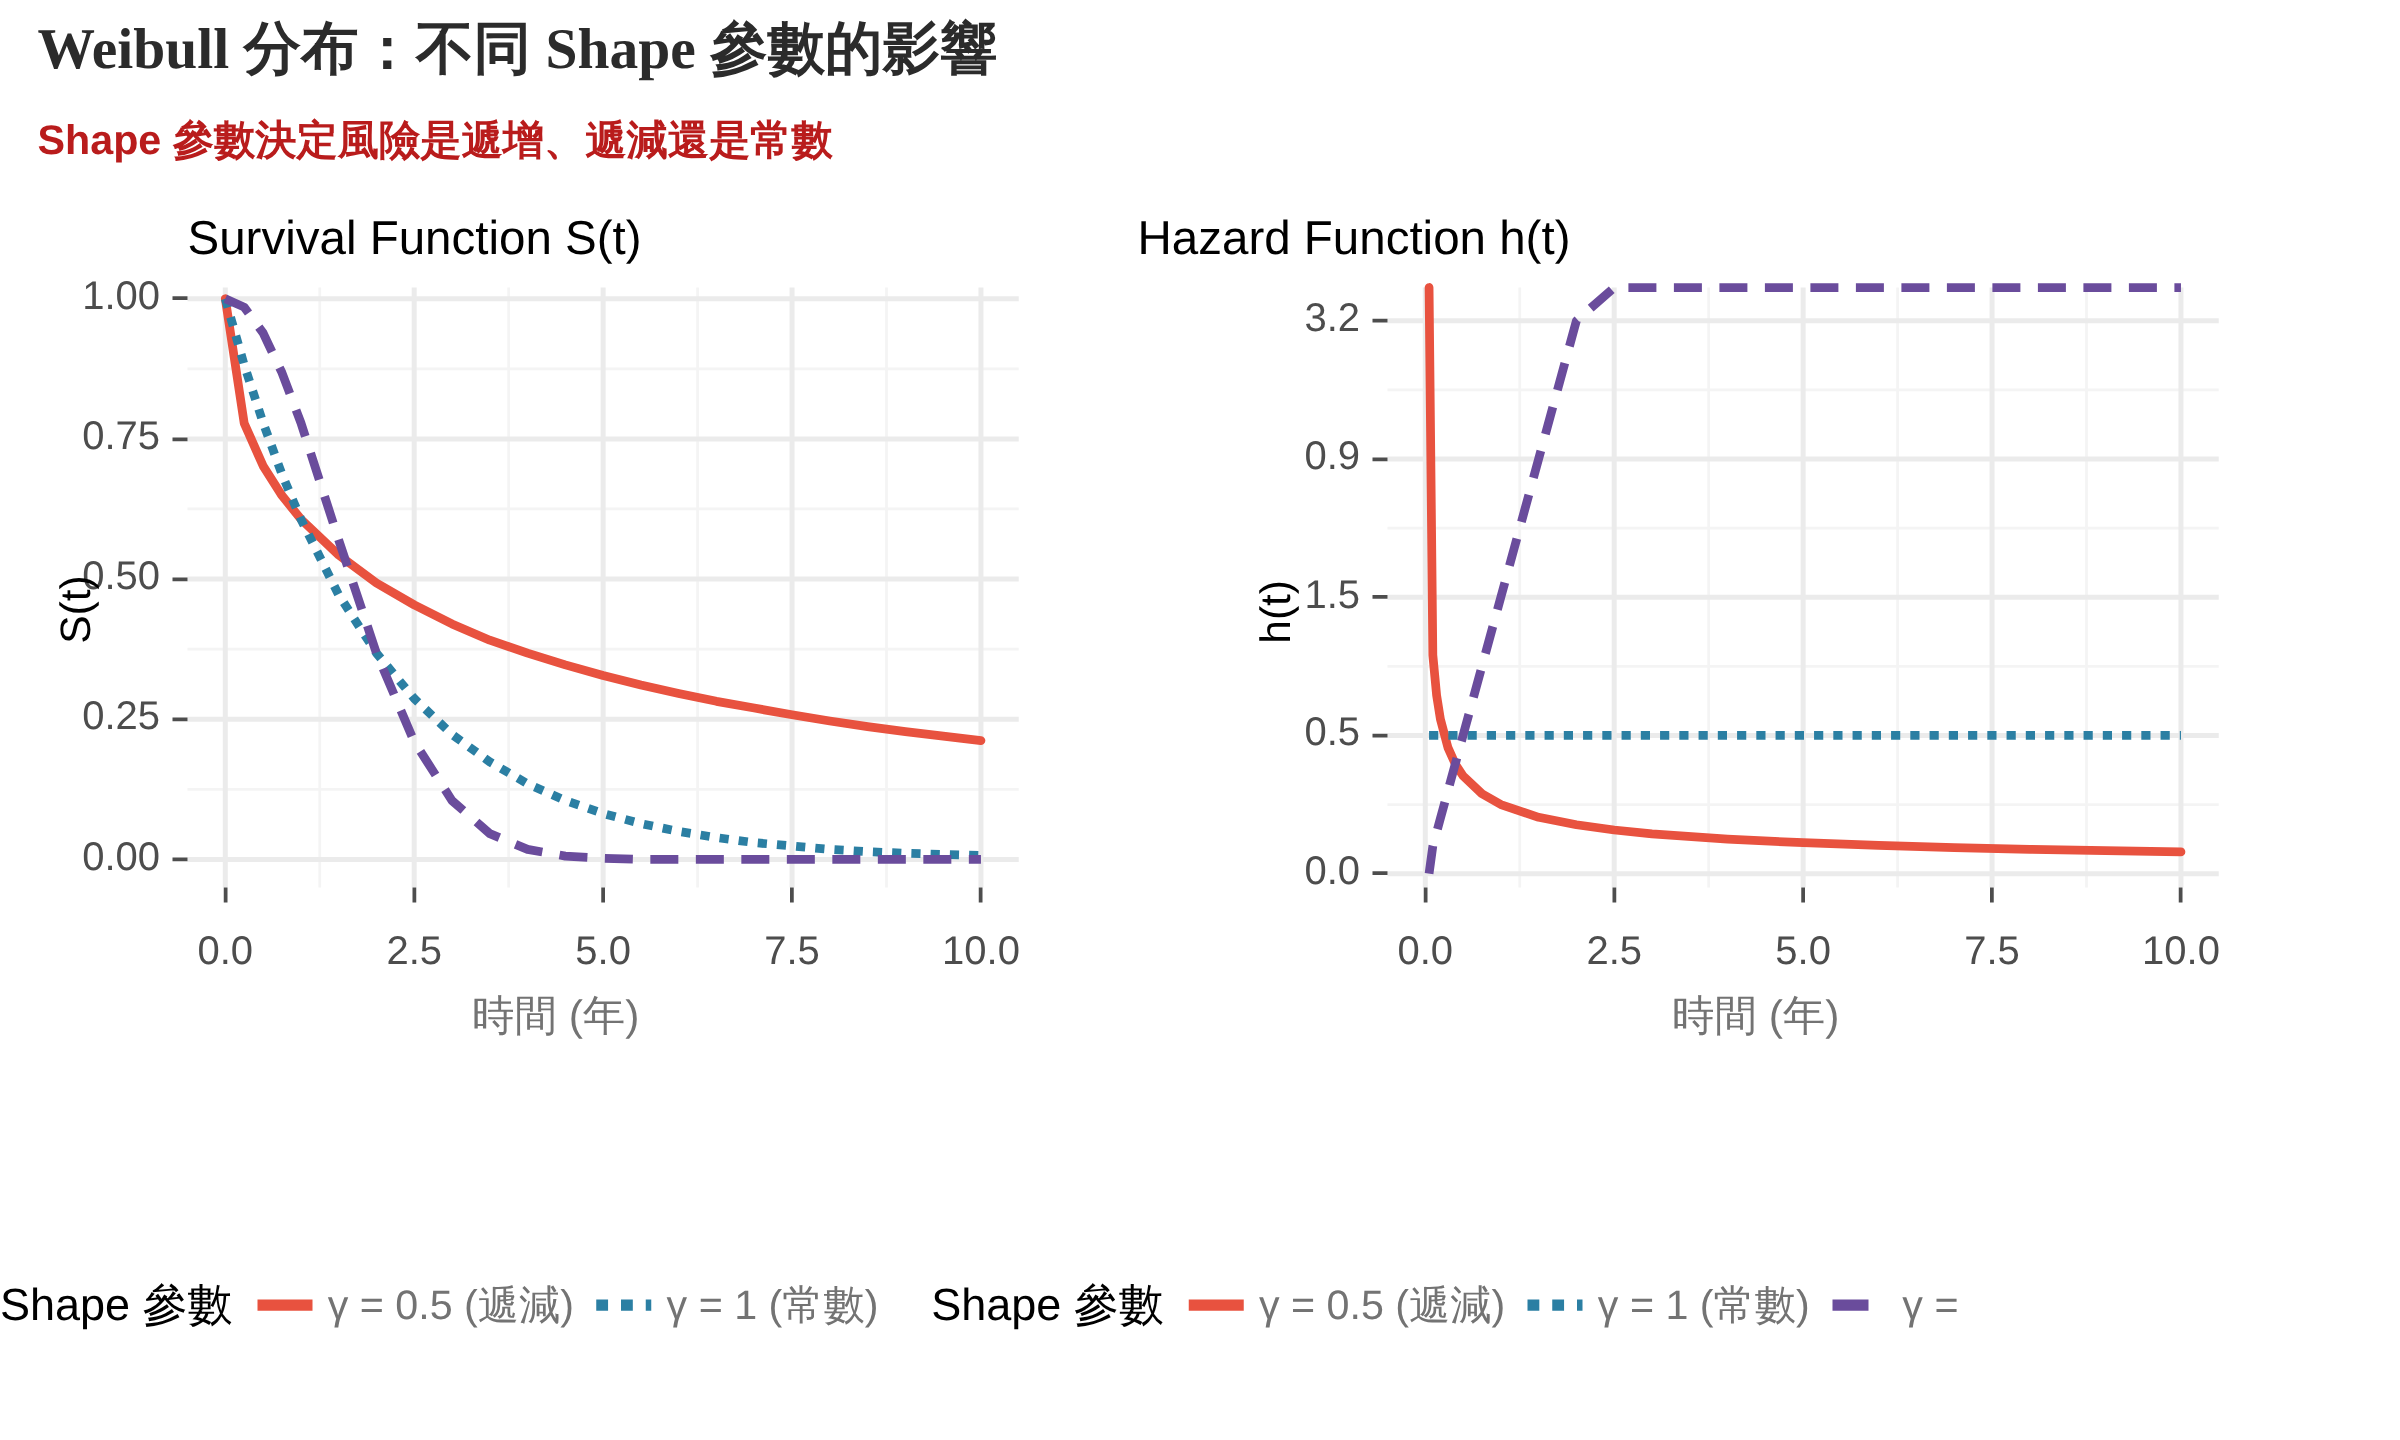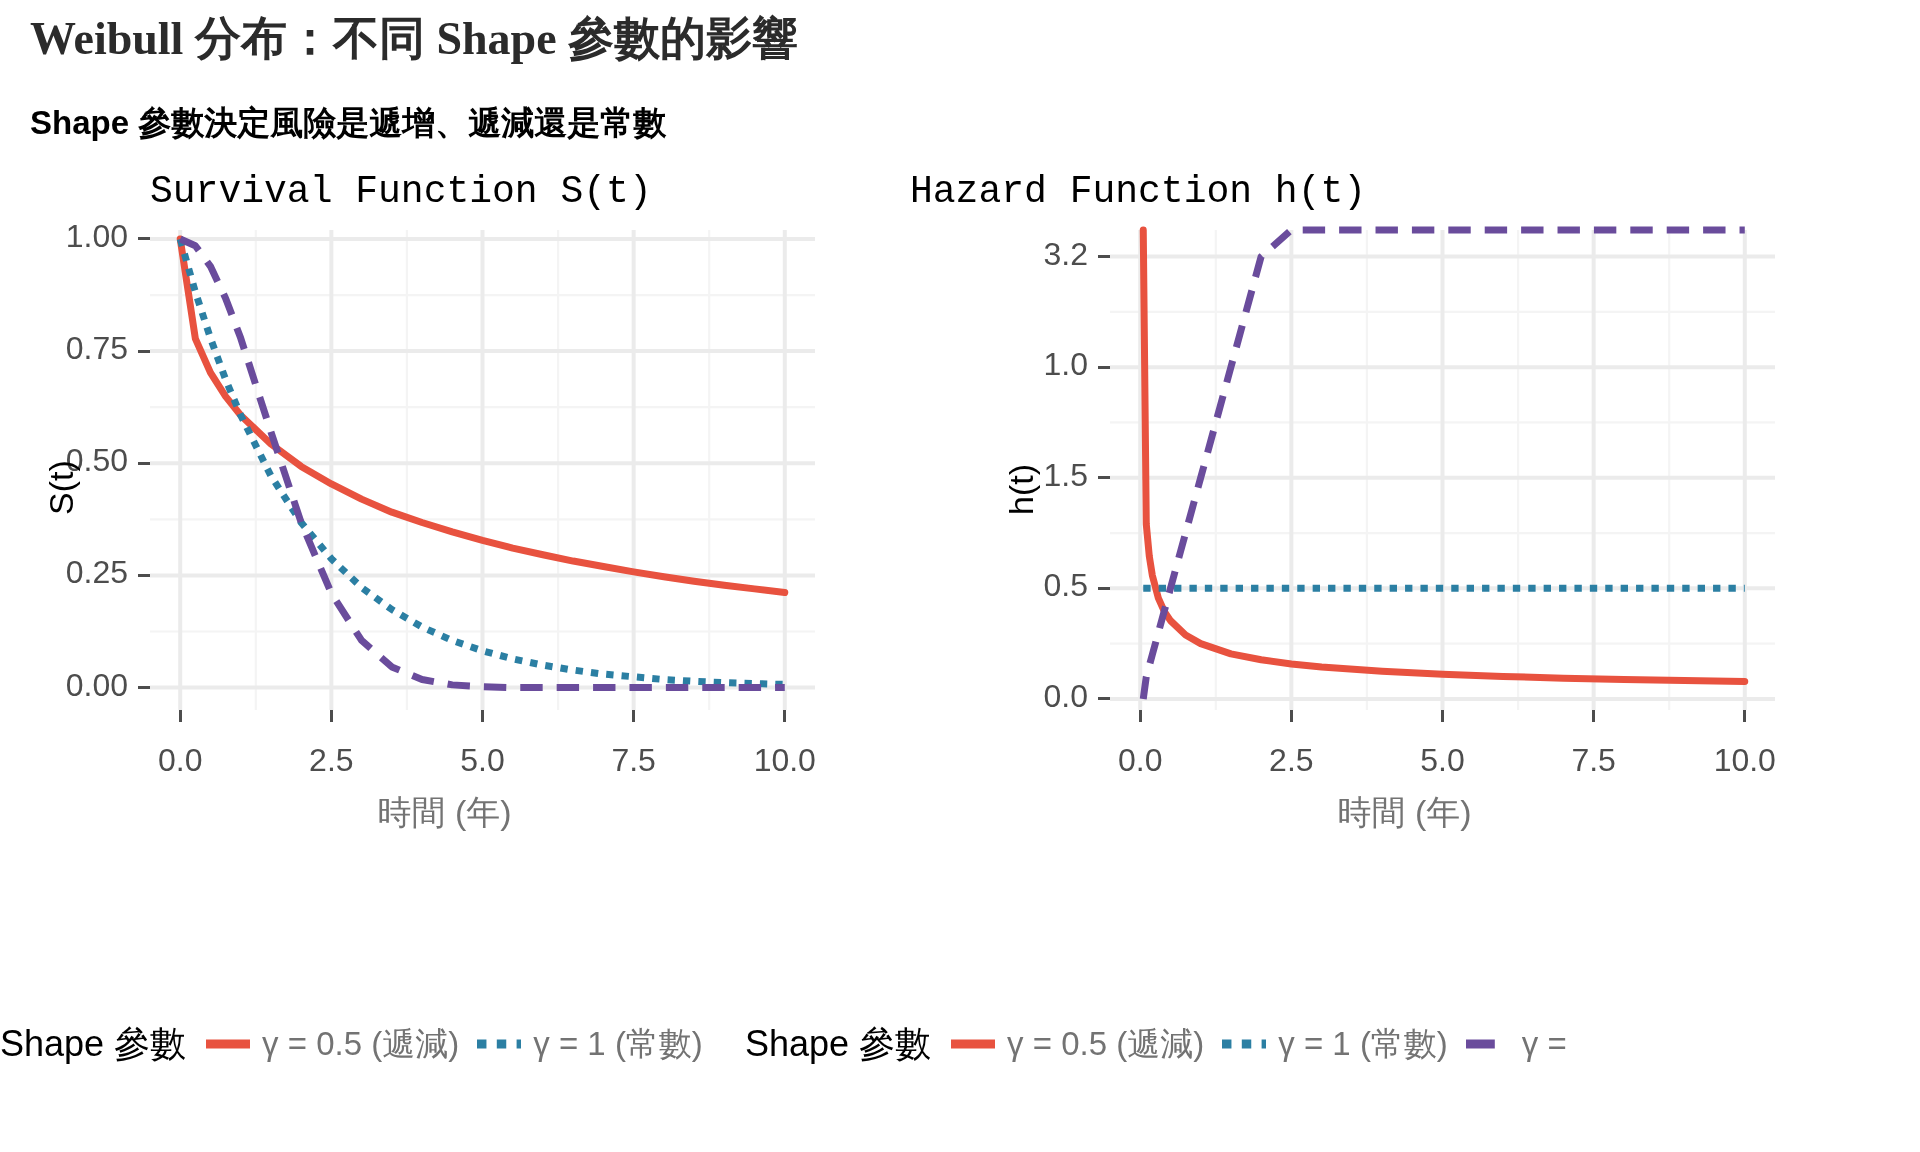--- a/index.html
+++ b/index.html
@@ -3,29 +3,29 @@
 <meta charset="utf-8">
 <style>
   html,body{margin:0;padding:0;background:#ffffff;}
   body{width:1920px;height:1152px;overflow:hidden;
        font-family:"Liberation Sans","DejaVu Sans",sans-serif;color:#000;}
   .page{position:relative;width:1920px;height:1152px;background:#fff;}
 
   .title{position:absolute;left:30px;top:8px;font-size:46px;font-weight:bold;
          color:#2b2b2b;letter-spacing:0px;white-space:nowrap;font-family:Liberation Serif, serif;}
   .subtitle{position:absolute;left:30px;top:90px;font-size:33px;font-weight:bold;
-            color:#000000;white-space:nowrap;margin-top:11px;}
+            color:#b91c1c;white-space:nowrap;}
 
   .panels{position:absolute;left:0;top:150px;width:1920px;height:860px;}
   .panel{position:absolute;top:0;width:960px;height:860px;}
   .panel-left{left:0;}
   .panel-right{left:960px;}
 
   .panel-title{position:absolute;top:20px;left:0;width:960px;text-align:center;
-               font-size:38px;color:#000;white-space:nowrap;font-family:Liberation Mono, monospace;}
+               font-size:38px;color:#000;white-space:nowrap;}
   .panel-left .panel-title{text-align:left;left:150px;}
   .panel-right .panel-title{text-align:left;left:-50px;}
 
   .plotbox{position:absolute;left:150px;top:80px;width:665px;height:480px;}
   .panel-right .plotbox{left:150px;}
 
   .ylab{position:absolute;font-size:34px;color:#000;
         transform:rotate(-90deg);transform-origin:left top;white-space:nowrap;}
   .xlab{position:absolute;font-size:34px;color:#737373;white-space:nowrap;}
 
@@ -128,21 +128,21 @@
             <path d="M33.25,0.00 L36.27,294.19 L39.30,326.27 L42.32,345.29 L48.36,368.07 L54.41,381.57 L60.45,390.64 L75.57,405.01 L90.68,413.64 L120.91,423.82 L151.14,429.79 L181.36,433.99 L211.59,437.09 L272.05,441.29 L332.50,444.17 L392.95,446.38 L453.41,448.15 L513.86,449.47 L574.32,450.58 L634.77,451.47" fill="none" stroke="#E8523F" stroke-width="7" stroke-linecap="round" stroke-linejoin="round"></path>
             <path d="M33.25,358.34 L36.27,358.34 L39.30,358.34 L42.32,358.34 L48.36,358.34 L54.41,358.34 L60.45,358.34 L75.57,358.34 L90.68,358.34 L120.91,358.34 L151.14,358.34 L181.36,358.34 L211.59,358.34 L272.05,358.34 L332.50,358.34 L392.95,358.34 L453.41,358.34 L513.86,358.34 L574.32,358.34 L634.77,358.34" fill="none" stroke="#2B7FA3" stroke-width="7" stroke-linecap="butt" stroke-linejoin="round" stroke-dasharray="7.3500000000000005,8.049999999999999"></path>
             <path d="M33.25,468.94 L36.27,446.82 L39.30,435.76 L42.32,424.70 L48.36,402.58 L54.41,380.46 L60.45,358.34 L75.57,303.04 L90.68,247.74 L120.91,137.14 L151.14,26.54 L181.36,0.00 L211.59,0.00 L272.05,0.00 L332.50,0.00 L392.95,0.00 L453.41,0.00 L513.86,0.00 L574.32,0.00 L634.77,0.00" fill="none" stroke="#6A4C9C" stroke-width="7" stroke-linecap="butt" stroke-linejoin="round" stroke-dasharray="22.400000000000002,14"></path>
           </svg>
       <div class="ytick" style="right: 687px; top: 447.94px; width: 170px;">0.0</div>
           <div style="position: absolute; right: 665px; top: 467.44px; width: 12px; height: 3px; background: rgb(77, 77, 77);"></div>
           <div class="ytick" style="right: 687px; top: 337.341px; width: 170px;">0.5</div>
           <div style="position: absolute; right: 665px; top: 356.841px; width: 12px; height: 3px; background: rgb(77, 77, 77);"></div>
           <div class="ytick" style="right: 687px; top: 226.742px; width: 170px;">1.5</div>
           <div style="position: absolute; right: 665px; top: 246.242px; width: 12px; height: 3px; background: rgb(77, 77, 77);"></div>
-          <div class="ytick" style="right: 687px; top: 116.143px; width: 170px;">1.0</div>
+          <div class="ytick" style="right: 687px; top: 116.143px; width: 170px;">0.9</div>
           <div style="position: absolute; right: 665px; top: 135.643px; width: 12px; height: 3px; background: rgb(77, 77, 77);"></div>
           <div class="ytick" style="right: 687px; top: 5.54378px; width: 170px;">3.2</div>
           <div style="position: absolute; right: 665px; top: 25.0438px; width: 12px; height: 3px; background: rgb(77, 77, 77);"></div>
           <div class="xtick" style="left: -29.7727px; top: 512px; width: 120px;">0.0</div>
           <div style="position: absolute; left: 28.7273px; top: 480px; width: 3px; height: 12px; background: rgb(77, 77, 77);"></div>
           <div class="xtick" style="left: 121.364px; top: 512px; width: 120px;">2.5</div>
           <div style="position: absolute; left: 179.864px; top: 480px; width: 3px; height: 12px; background: rgb(77, 77, 77);"></div>
           <div class="xtick" style="left: 272.5px; top: 512px; width: 120px;">5.0</div>
           <div style="position: absolute; left: 331px; top: 480px; width: 3px; height: 12px; background: rgb(77, 77, 77);"></div>
           <div class="xtick" style="left: 423.636px; top: 512px; width: 120px;">7.5</div>

